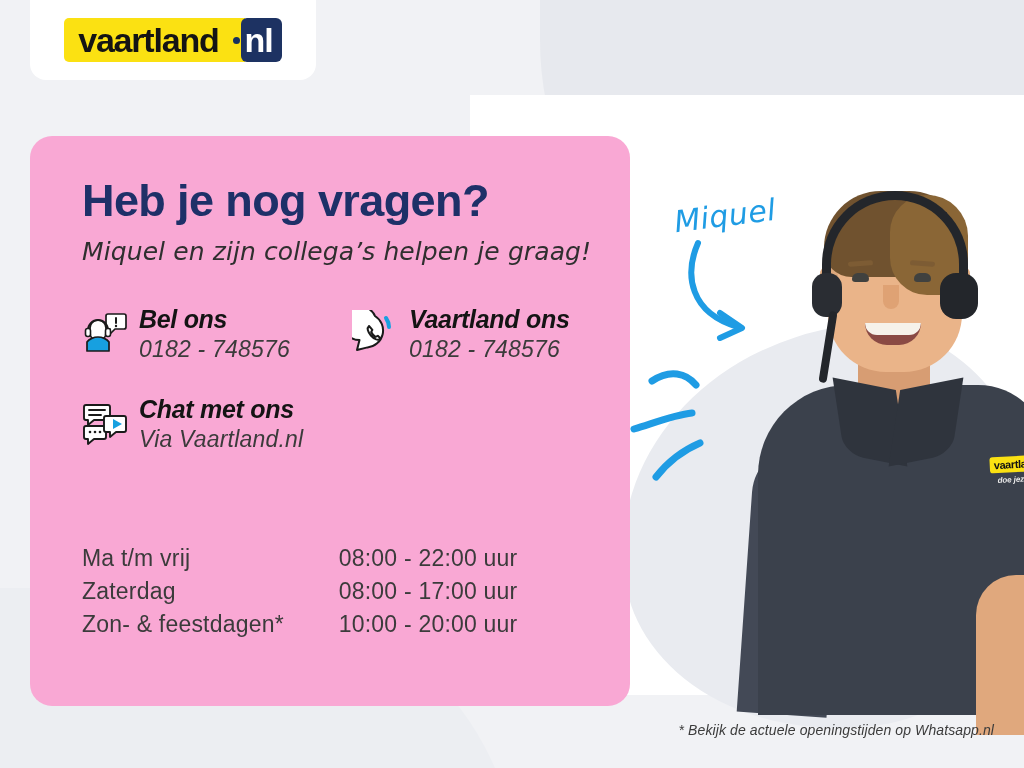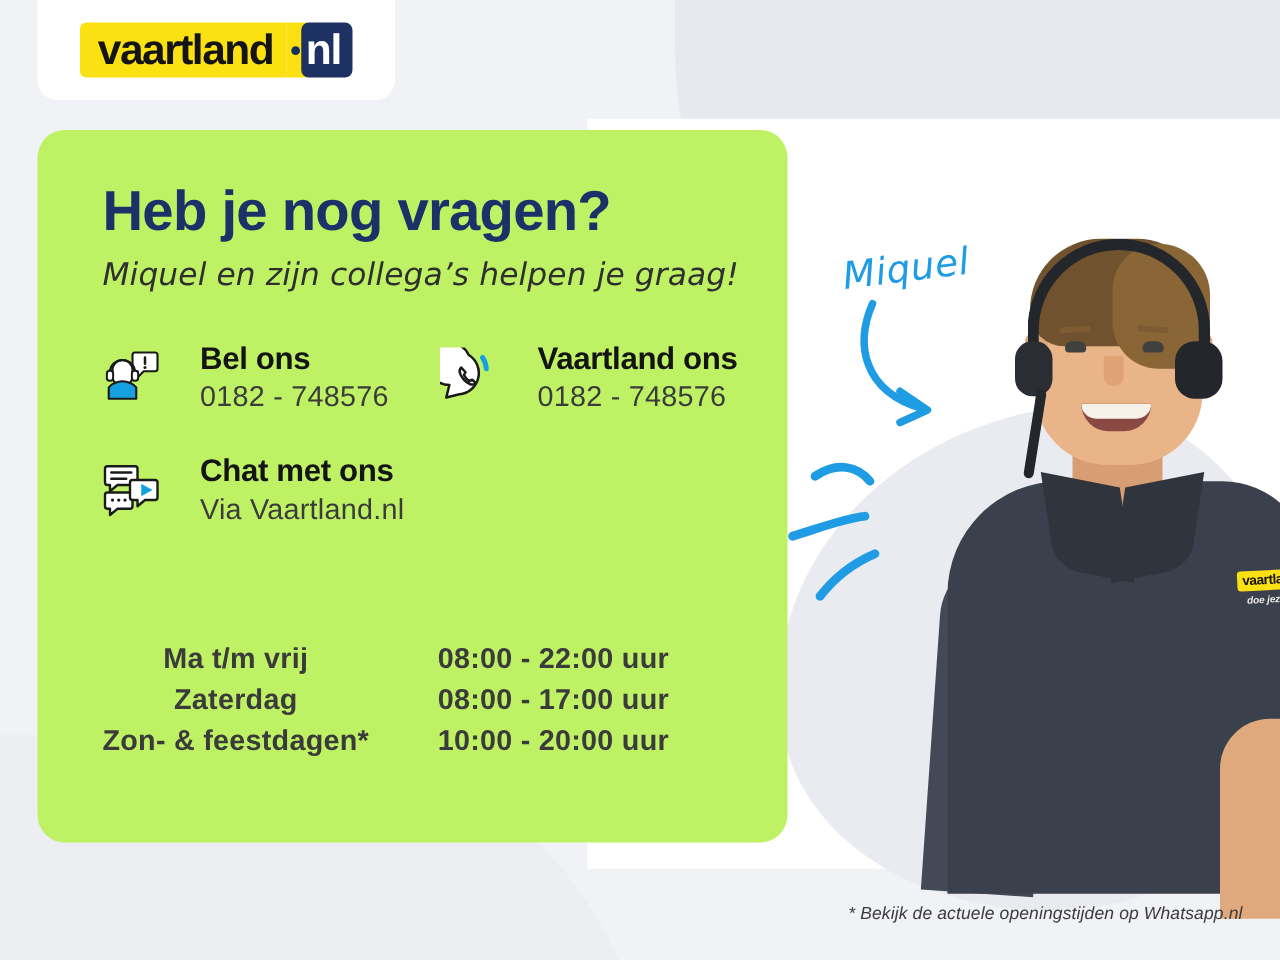--- a/index.html
+++ b/index.html
@@ -84,23 +84,23 @@
     border-radius:6px;
     font-size:34px; font-weight:bold;
     letter-spacing:-1px;
     line-height:1;
     margin-left:-4px;
   }
 
   
   .main-card {
     position:absolute;
-    left:30px; top:104px;
+    left:30px; top:136px;
     width:600px; height:570px;
-    background:#bef264;
+    background:#f9a8d4;
     border-radius:22px;
     padding:42px 0 0 52px;
   }
 
   .headline {
     font-size:45px;
     font-weight:bold;
     color:#1e3068;
     letter-spacing:-0.6px;
     line-height:1;
@@ -117,22 +117,23 @@
 
   
   .contact-grid {
     margin-top:40px;
     position:relative;
     width:540px;
   }
   .contact-item {
     display:flex;
     align-items:flex-start;
-    gap:32px;
-    position:absolute;
+    gap:11px;
+    position:absolute;
+    font-style:italic;
   }
   .ci-call { left:0;   top:0; }
   .ci-wa   { left:270px; top:0; }
   .ci-chat { left:0;   top:90px; }
 
   .ci-icon {
     width:46px; height:46px;
     flex:0 0 46px;
     margin-top:4px;
   }
@@ -160,24 +161,23 @@
     font-size:25px; font-weight:bold; color:#141414;
     letter-spacing:-0.2px;
   }
   .hours-table {
     margin-top:18px;
     border-collapse:collapse;
   }
   .hours-table td {
     font-size:23px;
     color:#3b3b3b;
-    font-weight:700;
+    font-weight:400;
     padding:3px 0;
     letter-spacing:0.2px;
-    text-align:center;
   }
   .hours-table td.day   { padding-right:55px; white-space:nowrap; }
   .hours-table td.time  { white-space:nowrap; }
 
   
   .photo-zone {
     position:absolute;
     left:620px; top:95px;
     width:404px; height:600px;
   }

